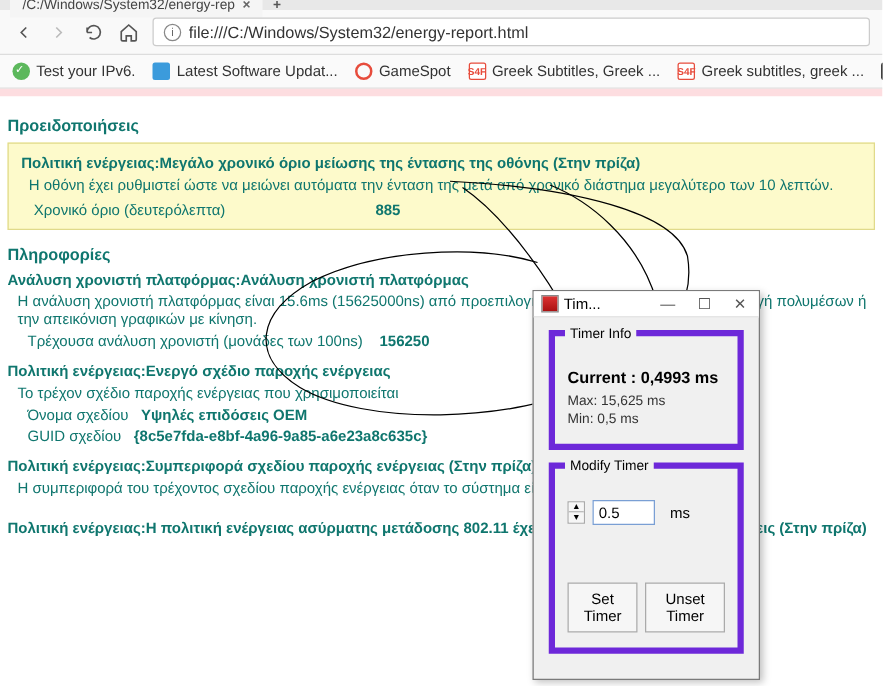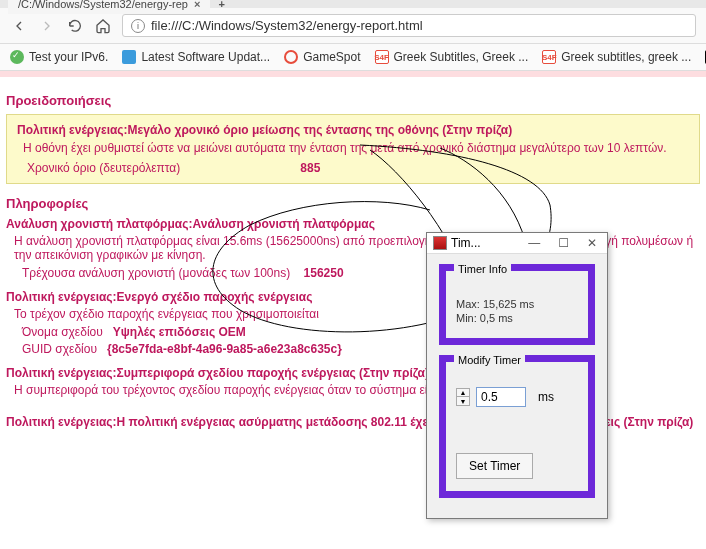--- a/index.html
+++ b/index.html
@@ -22,21 +22,21 @@
 .bk-icon { width: 14px; height: 14px; display: inline-block; border-radius: 2px; }
 .ip6 { background: #5cb85c; border-radius: 50%; position: relative; }
 .ip6::after { content: "✓"; color: #fff; font-size: 9px; position: absolute; left: 2px; top: 0; }
 .sw { background: #3b9bdc; }
 .gs { width: 14px; height: 14px; border: 2px solid #e74c3c; border-radius: 50%; }
 .s4f { background: #fff; color: #e74c3c; font-size: 8px; font-weight: bold; border: 1px solid #e74c3c; display: inline-flex; align-items: center; justify-content: center; }
 .gb { background: #000; color: #fff; font-weight: bold; display: inline-flex; align-items: center; justify-content: center; font-size: 9px; }
 
 .pink { background: #fddde0; height: 6px; }
 
-.content { padding: 10px 6px; color: #be185d; }
+.content { padding: 10px 6px; color: #0f766e; }
 .section-h { font-weight: bold; font-size: 13px; margin: 6px 0; }
 .yellow { background: #fdfacb; border: 1px solid #e0da8a; padding: 8px 10px; margin: 6px 0 12px 0; }
 .yellow .title { font-weight: bold; margin-bottom: 4px; }
 .yellow .desc { margin: 4px 0 6px 6px; }
 .kv { margin-left: 10px; }
 .kv-label { display: inline-block; min-width: 260px; }
 .kv-val { font-weight: bold; margin-left: 10px; text-align: center; }
 
 .sub { margin: 4px 0 10px 0; }
 .sub .title { font-weight: bold; }
@@ -45,21 +45,21 @@
 
 .scribble { position: absolute; left: 110px; top: 140px; pointer-events: none; }
 
 .timer-win { position: absolute; left: 426px; top: 232px; width: 182px; background: #f0f0f0; border: 1px solid #7a7a7a; box-shadow: 2px 2px 6px rgba(0,0,0,0.25); font-size: 12px; }
 .tw-title { display: flex; align-items: center; padding: 3px 6px; background: #fff; border-bottom: 1px solid #ddd; }
 .tw-ico { width: 14px; height: 14px; background: linear-gradient(#d33, #a11); margin-right: 4px; border: 1px solid #888; }
 .tw-ttxt { flex: 1; font-size: 12px; }
 .tw-btns { display: flex; gap: 10px; color: #555; }
 .tw-btns span { cursor: pointer; padding: 0 4px; }
 .tw-body { padding: 10px 12px; }
-.gb-box { border: 7px solid #6d28d9; padding: 25px 10px 12px 10px; margin-bottom: 10px; position: relative; background: #f0f0f0; }
+.gb-box { border: 5px solid #6d28d9; padding: 25px 10px 12px 10px; margin-bottom: 10px; position: relative; background: #f0f0f0; }
 .gb-lbl { position: absolute; top: -8px; left: 8px; background: #f0f0f0; padding: 0 4px; font-size: 11px; }
 .cur { font-weight: bold; font-size: 13px; margin-bottom: 6px; }
 .mm { color: #333; font-size: 11px; margin: 2px 0; }
 .mod-row { display: flex; align-items: center; gap: 6px; margin-bottom: 10px; }
 .stepper { display: flex; flex-direction: column; border: 1px solid #aaa; }
 .stepper div { width: 12px; height: 8px; border-bottom: 1px solid #aaa; display: flex; align-items: center; justify-content: center; font-size: 7px; cursor: pointer; background: #f6f6f6; }
 .stepper div:last-child { border-bottom: none; }
 .num-in { width: 50px; border: 1px solid #7a9fd4; padding: 2px 4px; font-size: 12px; outline: none; }
 .unit { font-size: 12px; margin-left: 6px; }
 .btn-row { display: flex; gap: 6px; }
@@ -186,31 +186,33 @@
     <span class="tw-ttxt">Tim...</span>
     <span class="tw-btns">
       <span>—</span>
       <span>☐</span>
       <span>✕</span>
     </span>
   </div>
   <div class="tw-body">
     <div class="gb-box">
       <span class="gb-lbl">Timer Info</span>
+      <div class="cur"><span>Current :</span> <span>0,4993 ms</span></div>
       <div class="mm">Max: 15,625 ms</div>
       <div class="mm">Min: 0,5 ms</div>
     </div>
     <div class="gb-box">
       <span class="gb-lbl">Modify Timer</span>
       <div class="mod-row">
         <div class="stepper">
           <div>▲</div>
           <div>▼</div>
         </div>
         <input class="num-in" value="0.5" style="">
         <span class="unit">ms</span>
       </div>
       <div class="btn-row">
         <button class="btn">Set Timer</button>
+        <button class="btn">Unset Timer</button>
       </div>
     </div>
   </div>
 </div>
 
 </body></html>

